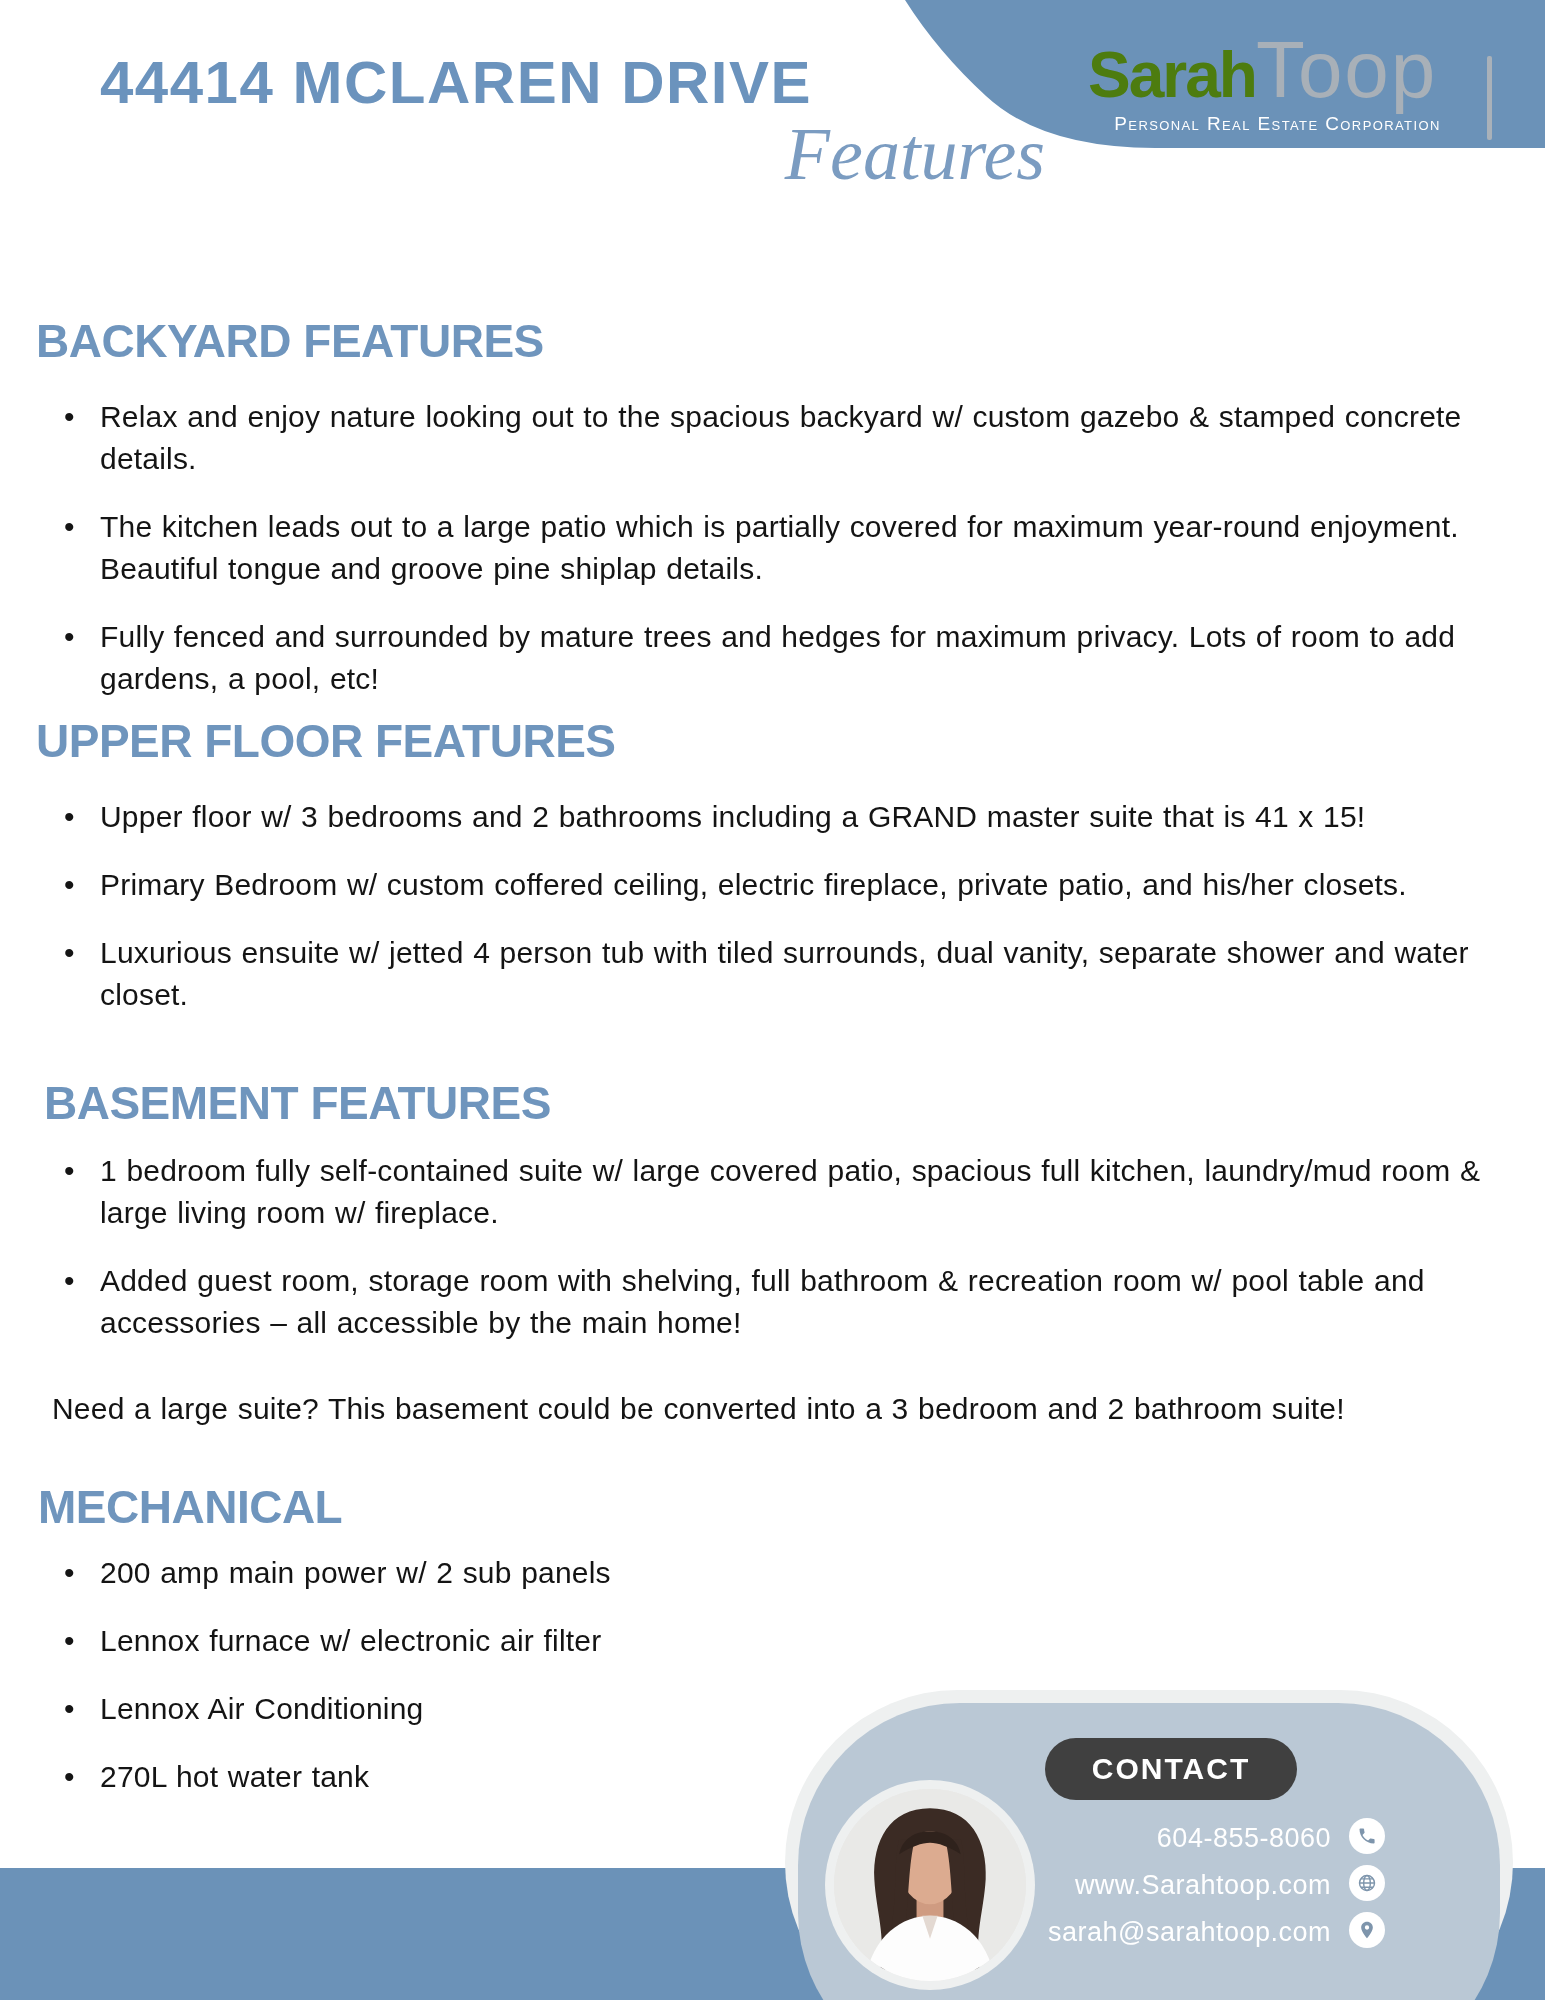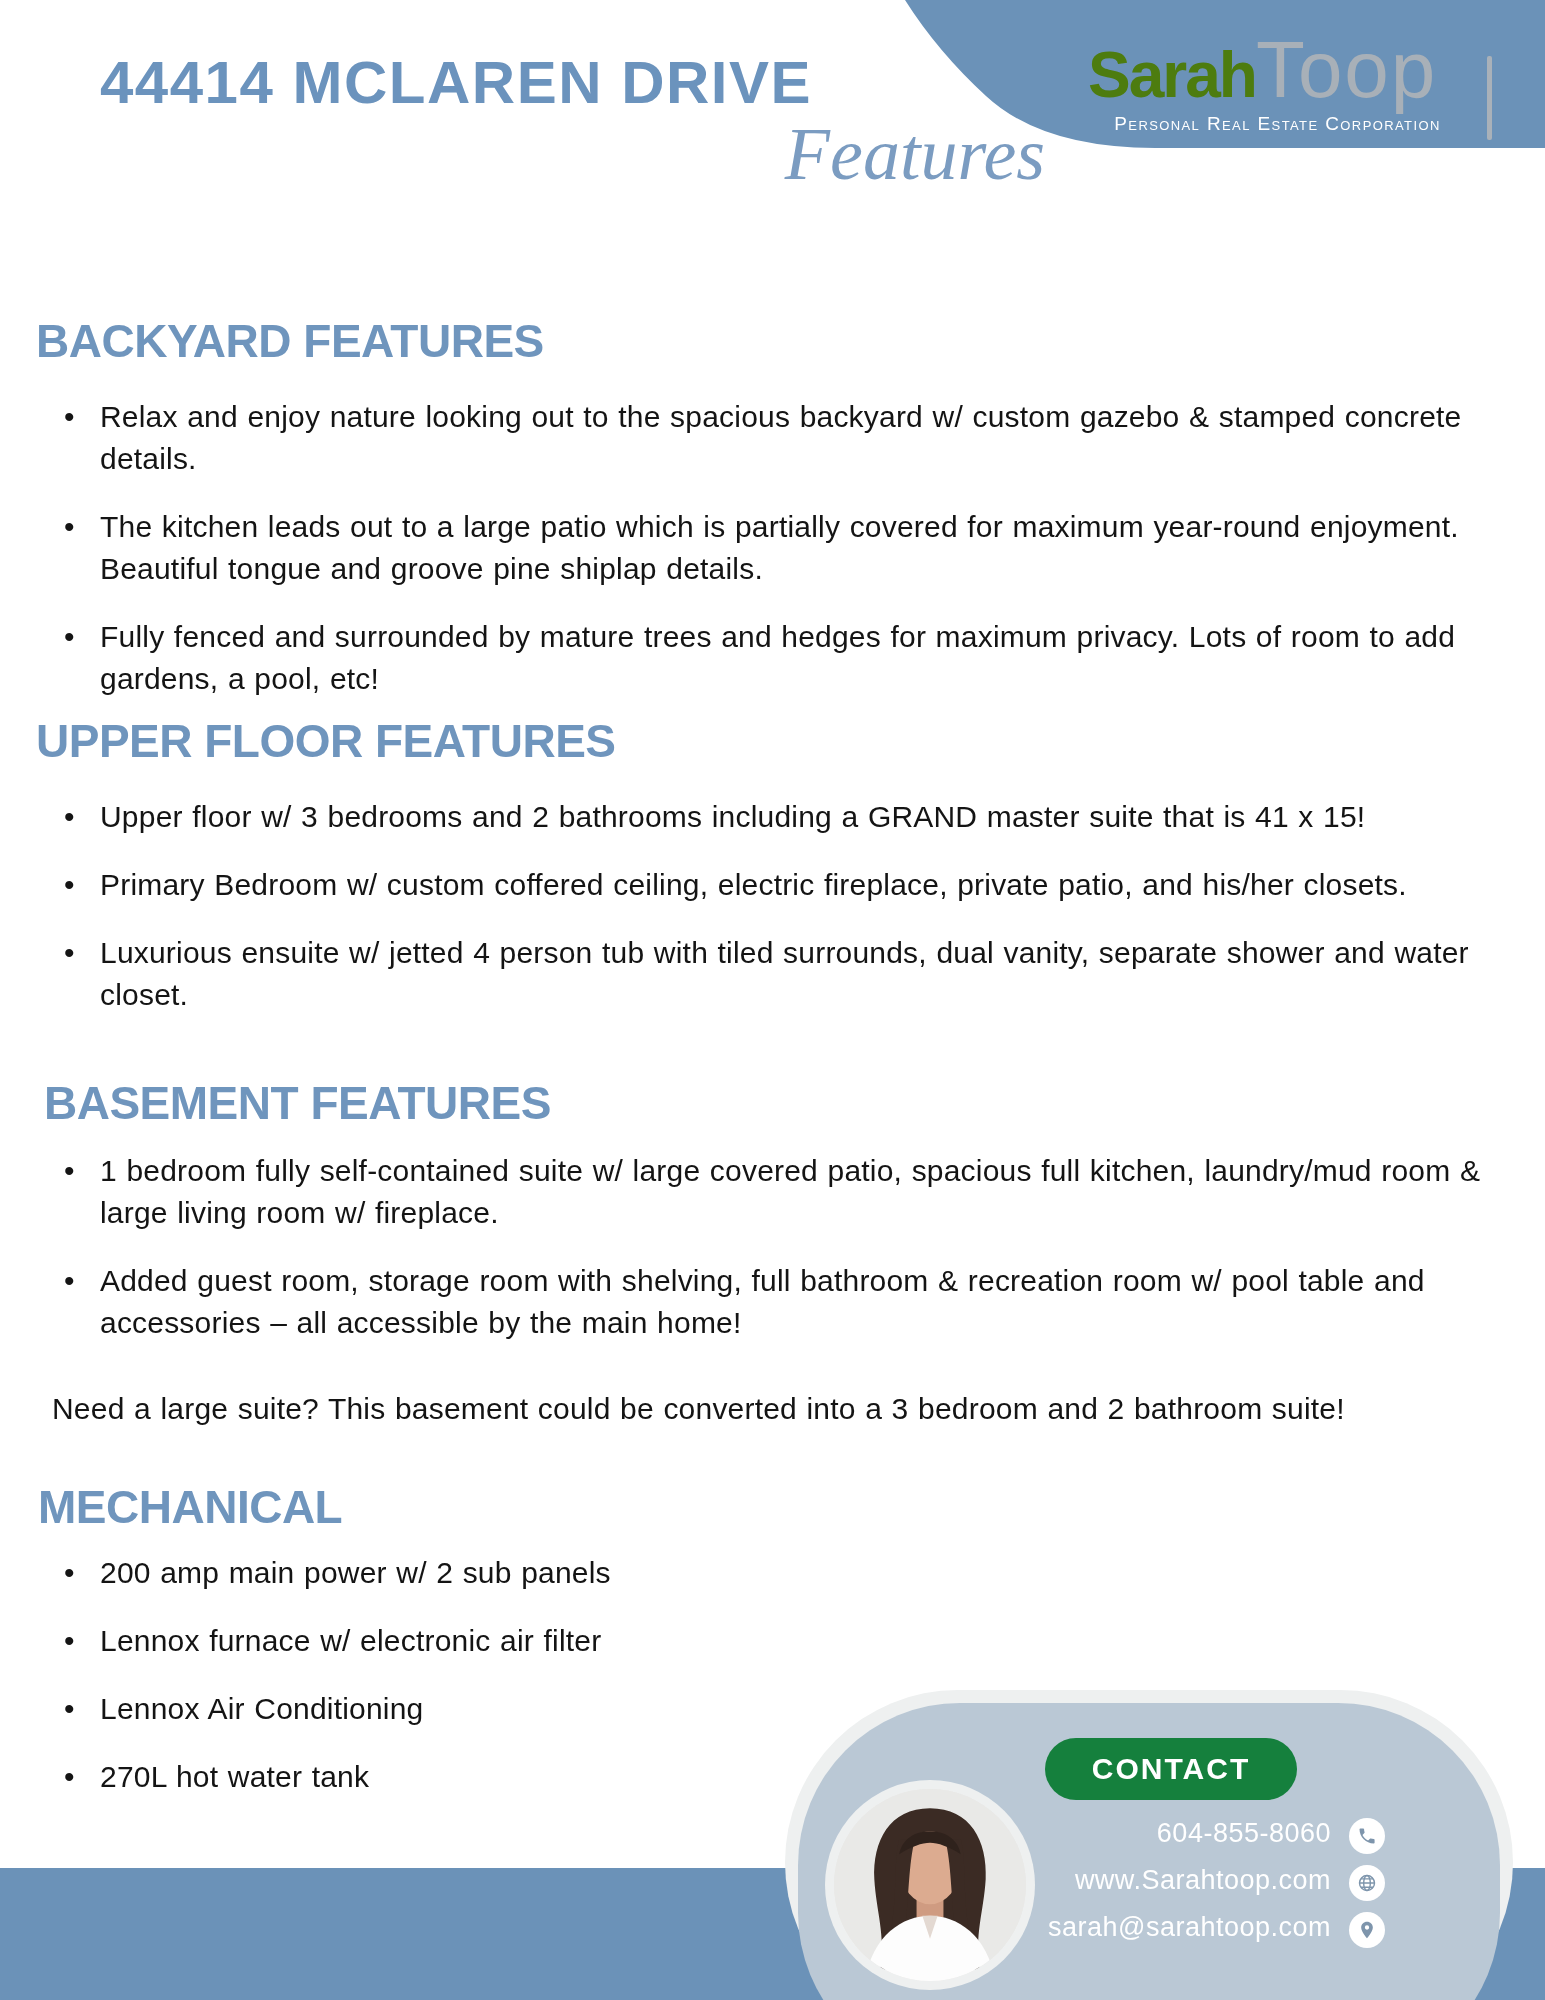--- a/index.html
+++ b/index.html
@@ -64,26 +64,26 @@
   .photo-ring{
     position:absolute;top:90px;left:40px;width:210px;height:210px;border-radius:50%;
     background:#eef0f0;
   }
   .photo{
     position:absolute;top:9px;left:9px;width:192px;height:192px;border-radius:50%;
     overflow:hidden;background:#e9e9e7;
   }
   .photo svg{display:block;width:100%;height:100%;}
   .contact-btn{
-    position:absolute;top:48px;left:260px;width:252px;height:62px;background:#15803d;
+    position:absolute;top:48px;left:260px;width:252px;height:62px;background:#404040;
     border-radius:34px;display:flex;align-items:center;justify-content:center;border:none;
   }
   .contact-btn span{color:#ffffff;font-size:30px;font-weight:bold;letter-spacing:2px;}
   .contact-rows{position:absolute;top:128px;right:128px;width:430px;}
-  .c-row{display:flex;align-items:flex-start;justify-content:flex-end;gap:18px;margin-bottom:11px;height:36px;}
+  .c-row{display:flex;align-items:flex-end;justify-content:flex-end;gap:18px;margin-bottom:11px;height:36px;}
   .c-row .txt{color:#ffffff;font-size:27px;letter-spacing:0.5px;white-space:nowrap;}
   .c-icon{
     width:36px;height:36px;border-radius:50%;background:#ffffff;flex:0 0 36px;
     display:flex;align-items:center;justify-content:center;color:#7e95ac;
   }
   .c-icon svg{width:20px;height:20px;}
 </style>
 </head>
 <body>
 

